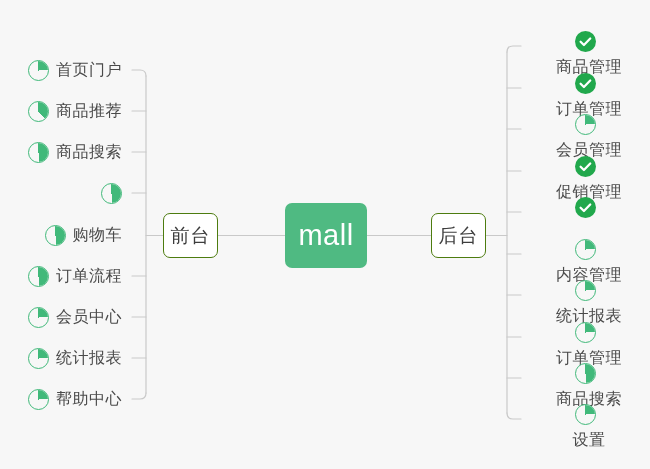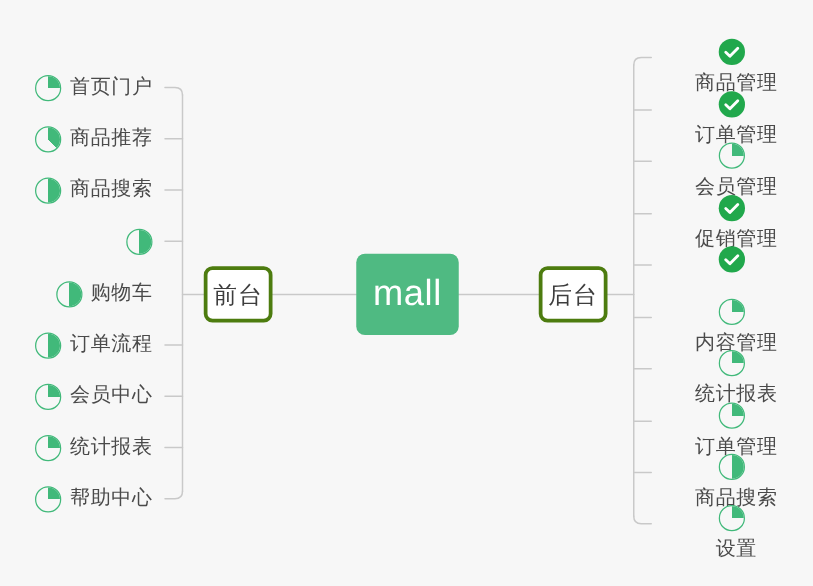--- a/index.html
+++ b/index.html
@@ -80,21 +80,21 @@
     position: absolute;
     left: 0; top: 0;
     width: 100%;
     height: 100%;
   }
 
   
   .branch-box {
     position: absolute;
     background: #ffffff;
-    border: 3px solid #4d7c0f;
+    border: 1px solid #4d7c0f;
     border-radius: 7px;
     box-sizing: border-box;
     display: flex;
     align-items: center;
     justify-content: center;
     font-size: 19px;
     color: #3d3d3d;
     letter-spacing: 1px;
   }
 

